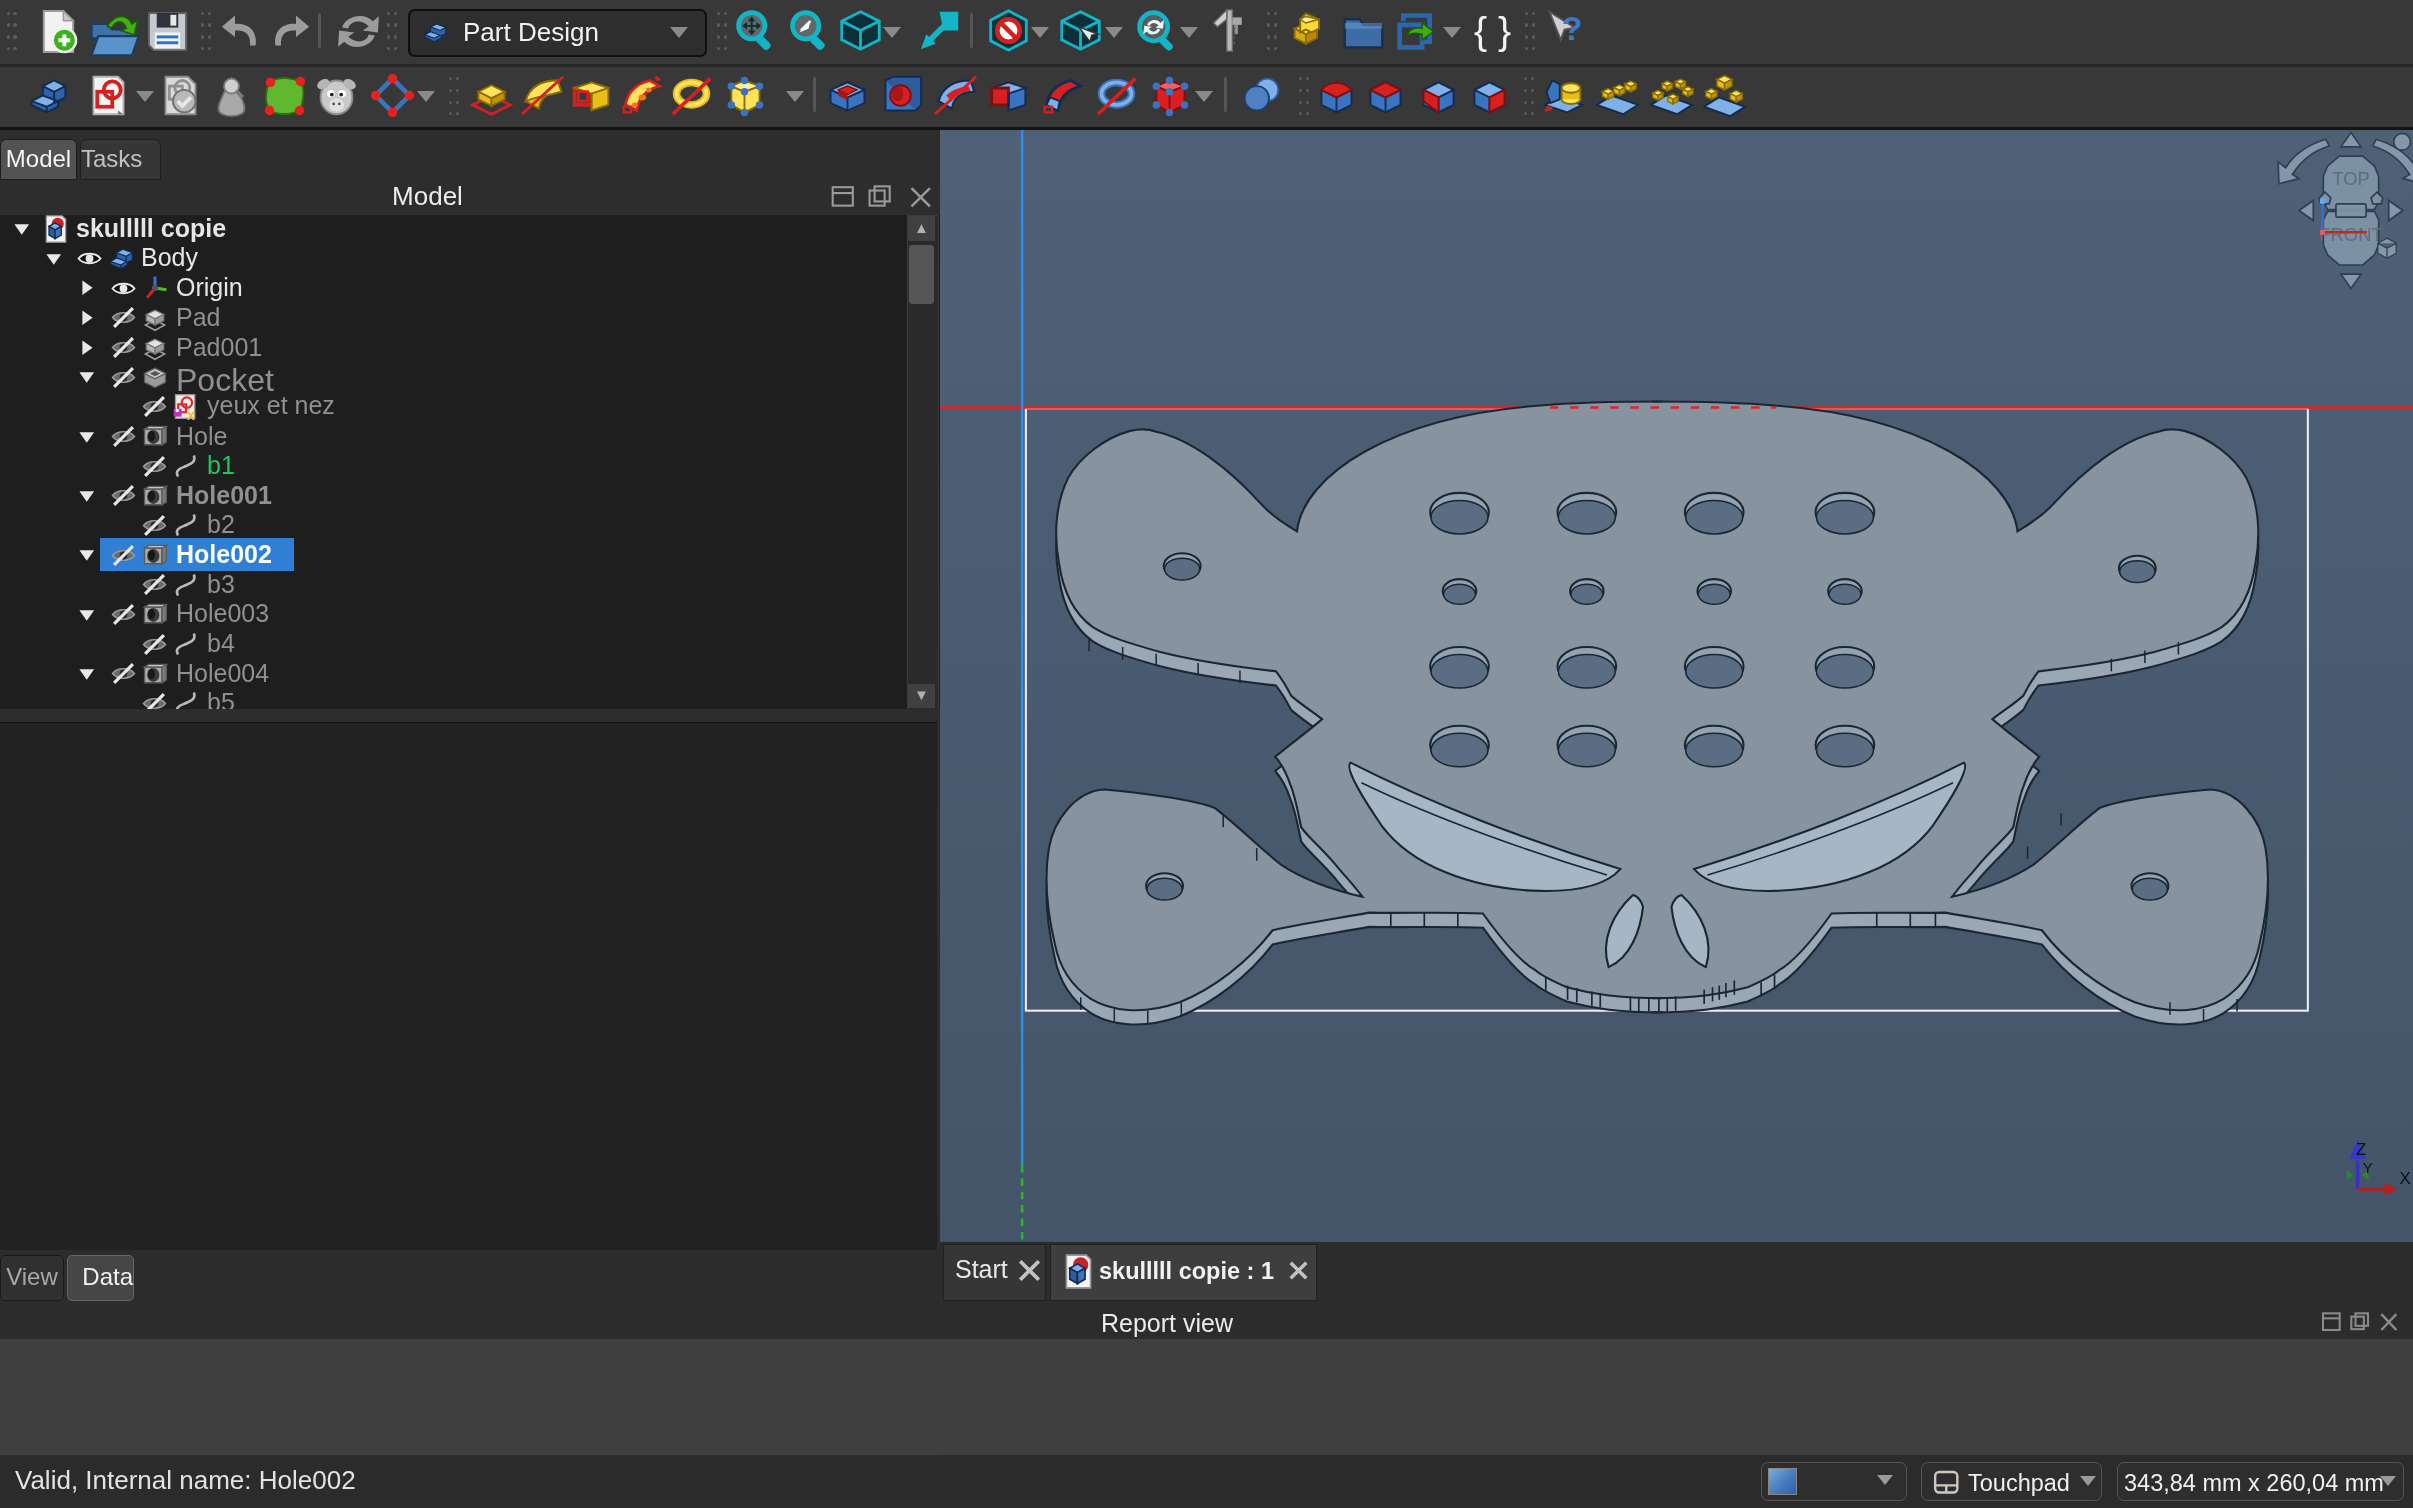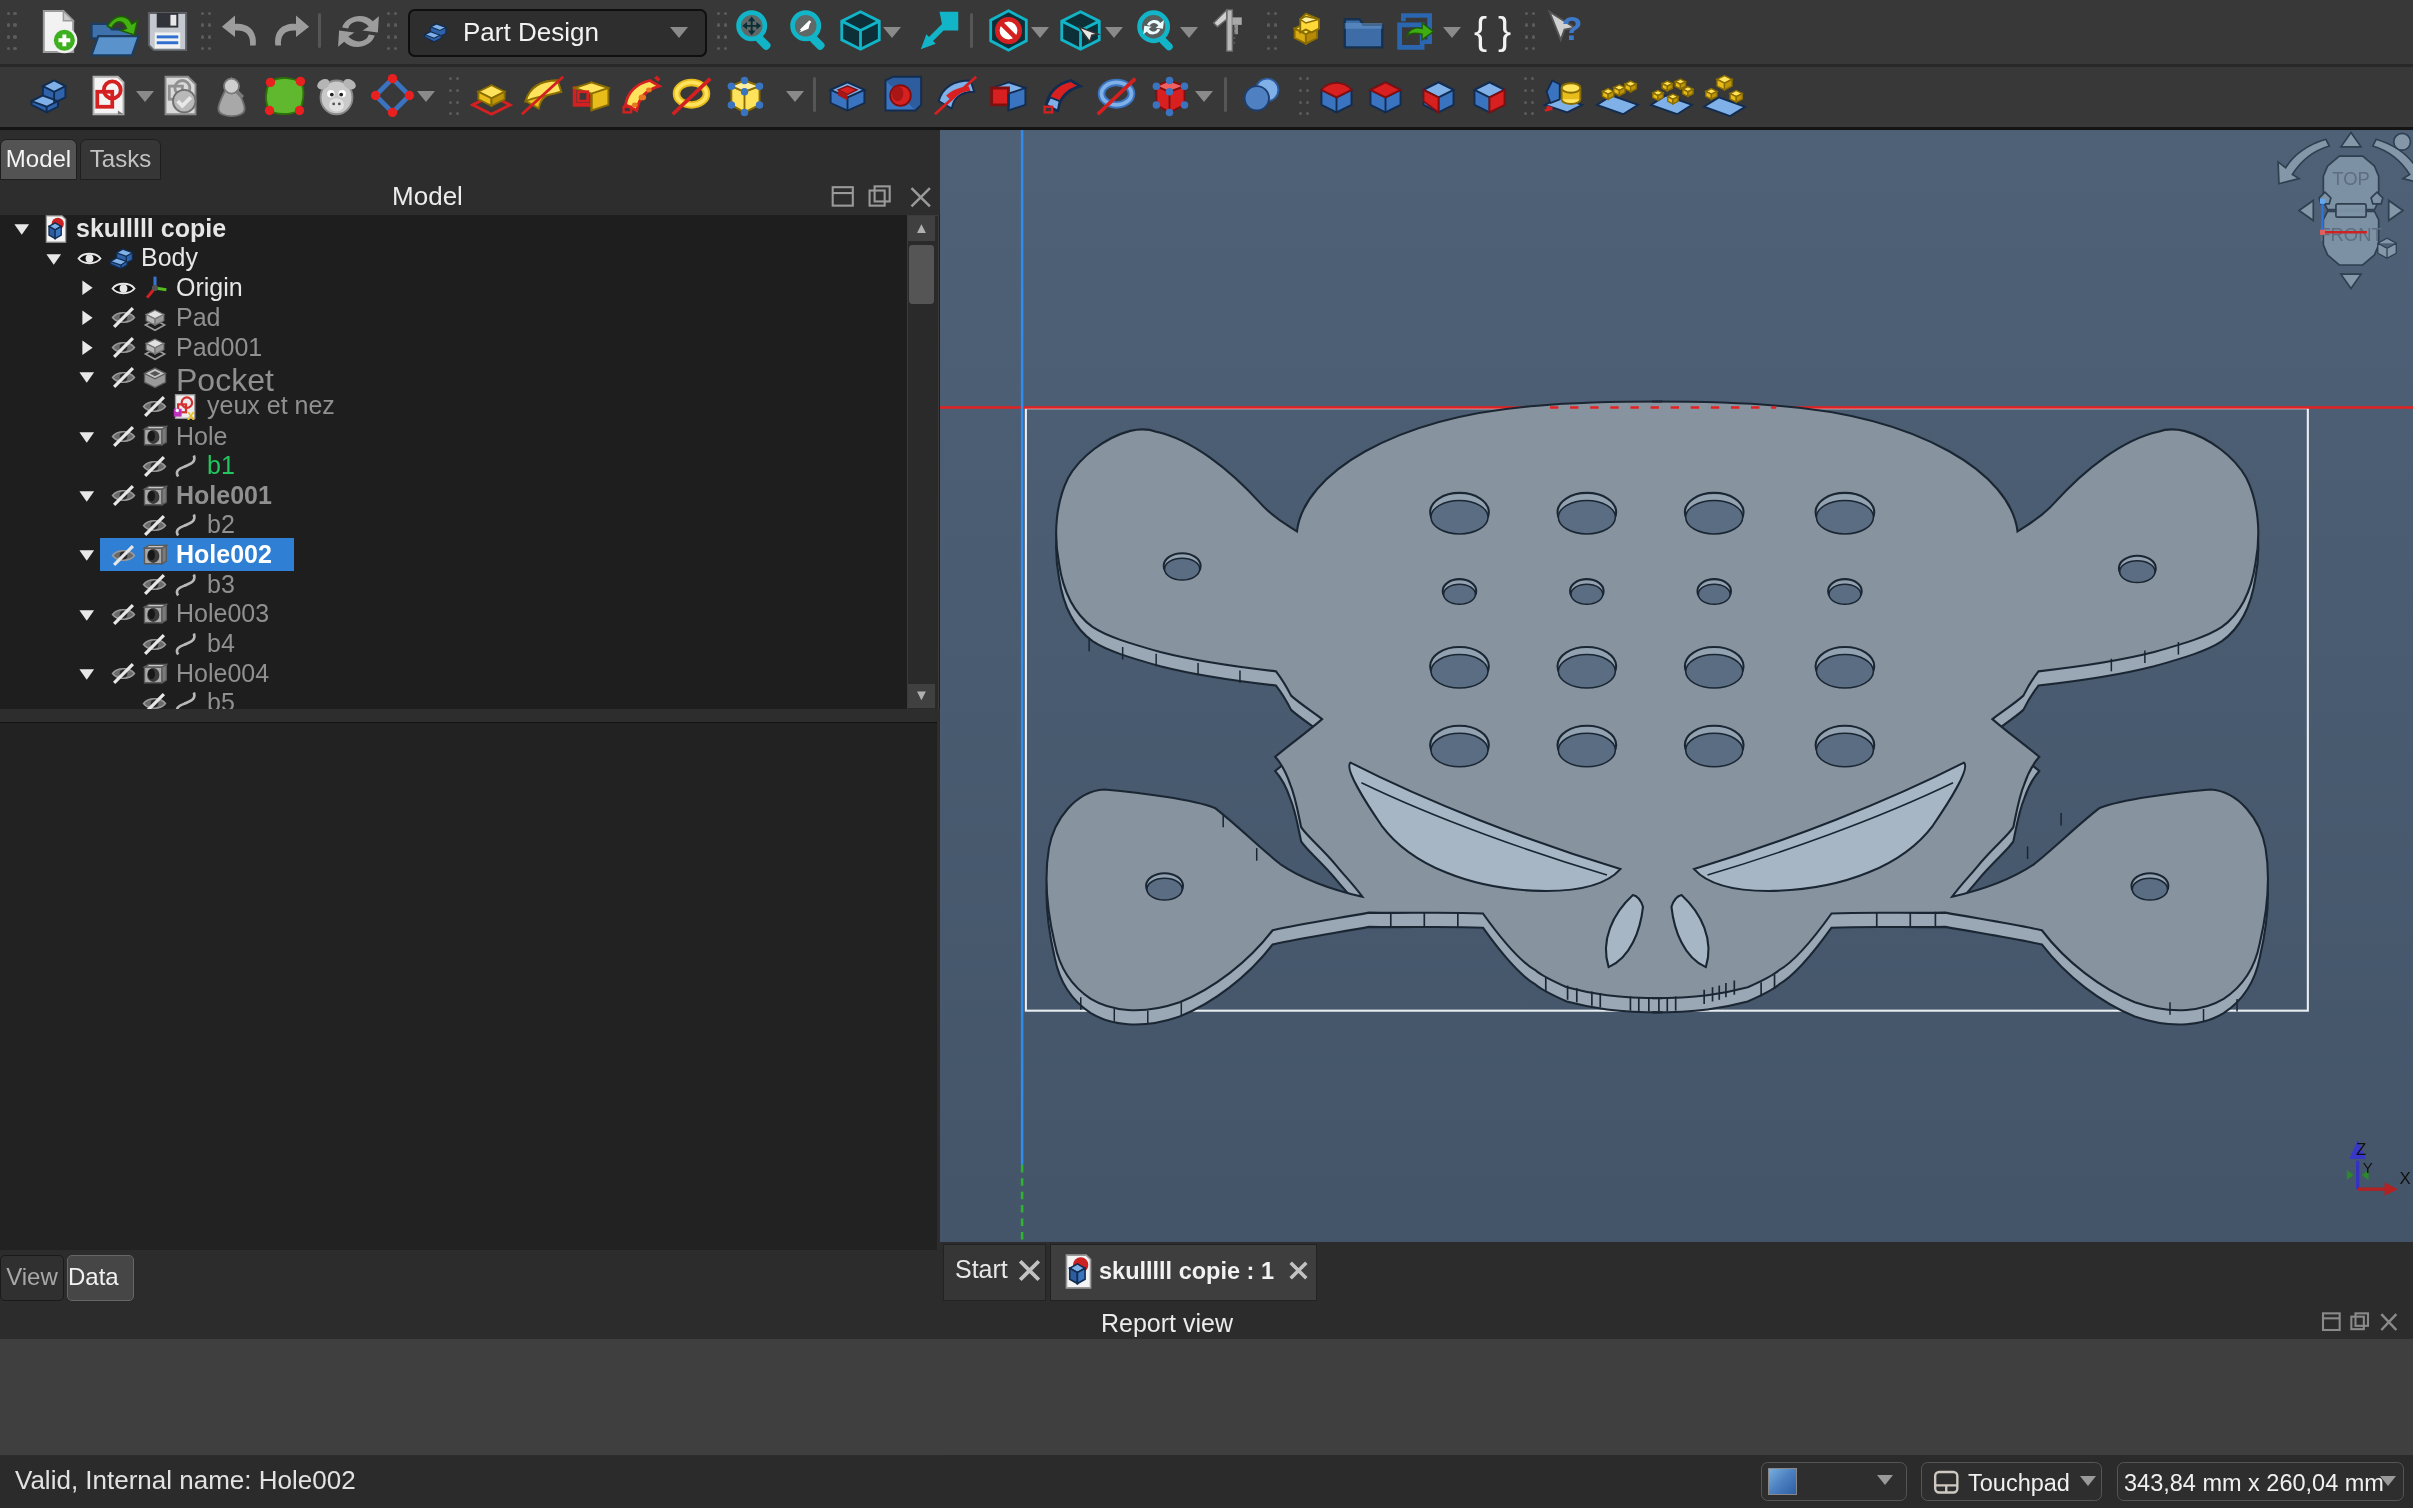--- a/index.html
+++ b/index.html
@@ -439,21 +439,21 @@
       <path d="M32 6.8 l-8.0 4.0 v7.2 l8.0 -4.0 z" fill="#bf950a" stroke="#8a6d00" stroke-width="1.5"></path>
       <path d="M4 19.6 l6.0 -3.0 l6.0 3.0 l-6.0 3.0 z" fill="#ffe35c" stroke="#8a6d00" stroke-width="1.5"></path>
       <path d="M4 19.6 l6.0 3.0 v5.4 l-6.0 -3.0 z" fill="#e8bc1a" stroke="#8a6d00" stroke-width="1.5"></path>
       <path d="M16 19.6 l-6.0 3.0 v5.4 l6.0 -3.0 z" fill="#bf950a" stroke="#8a6d00" stroke-width="1.5"></path>
       <path d="M30 21.9 l6.5 -3.25 l6.5 3.25 l-6.5 3.25 z" fill="#ffe35c" stroke="#8a6d00" stroke-width="1.5"></path>
       <path d="M30 21.9 l6.5 3.25 v5.8500000000000005 l-6.5 -3.25 z" fill="#e8bc1a" stroke="#8a6d00" stroke-width="1.5"></path>
       <path d="M43 21.9 l-6.5 3.25 v5.8500000000000005 l6.5 -3.25 z" fill="#bf950a" stroke="#8a6d00" stroke-width="1.5"></path>
     </svg>
 <div class="abs" style="left:0;top:131px;width:940px;height:1378px;background:#2d2d2d"></div>
 <div class="abs" style="left:0;top:139px;width:75px;height:39px;background:#535353;border-radius:6.7px 6.7px 0 0;border:0.8px solid #1e1e1e;color:#f4f4f4;font-size:24px;text-align:center;line-height:38px">Model</div>
-<div class="abs" style="left:80px;top:139px;width:79px;height:39px;background:#363636;border-radius:6.7px 6.7px 0 0;border:0.8px solid #1e1e1e;color:#c2c2c2;font-size:24px;text-align:center;line-height:38px">Tasks</div>
+<div class="abs" style="left:80px;top:139px;width:79px;height:39px;background:#363636;border-radius:6.7px 6.7px 0 0;border:0.8px solid #1e1e1e;color:#c2c2c2;font-size:24px;line-height:38px">Tasks</div>
 <div class="abs" style="left:352px;top:181px;width:151px;height:32px;color:#ececec;font-size:26px;text-align:center">Model</div>
 <svg class="abs" style="left:831px;top:183px" width="109" height="28.5" viewBox="0 0 130 34">
 <g stroke="#9a9a9a" stroke-width="2.5" fill="none">
 <rect x="2" y="5" width="24" height="22"></rect>
         <path d="M2 12 h24"></path>
 <rect x="46" y="9" width="18" height="18"></rect>
         <rect x="52" y="4" width="18" height="18"></rect>
 <path d="M96 6 L118 28 M118 6 L96 28" stroke-width="3"></path>
       </g>
     </svg>
@@ -681,21 +681,21 @@
       <path d="M4 28 L28 4" stroke="#e8e8e8" stroke-width="4"></path>
     </svg>
     <svg class="abs" style="left:172px;top:689px" width="28" height="28" viewBox="0 0 32 32">
       <path d="M7 28 C2 20 12 18 16 16 C20 14 28 12 25 4" fill="none" stroke="#b8b8b8" stroke-width="3"></path>
     </svg>
     <div class="abs" style="left:207px;top:688px;font-size:25px;font-weight:normal;color:#909090;white-space:nowrap">b5</div>
 <div class="abs" style="left:0;top:709px;width:940px;height:13.4px;background:#2d2d2d"></div>
 <div class="abs" style="left:0;top:722px;width:937px;height:528px;background:#222222;border-top:1.7px solid #111"></div>
 <div class="abs" style="left:0;top:1250px;width:940px;height:91px;background:#2c2c2c"></div>
 <div class="abs" style="left:0;top:1255px;width:62px;height:44px;background:#303030;border:0.8px solid #1a1a1a;border-radius:5px;color:#a8a8a8;font-size:24px;text-align:center;line-height:42px">View</div>
-<div class="abs" style="left:67px;top:1255px;width:65px;height:44px;background:#464646;border:0.8px solid #666;border-radius:5px;color:#f2f2f2;font-size:24px;text-align:left;line-height:42px">Data</div>
+<div class="abs" style="left:67px;top:1255px;width:65px;height:44px;background:#464646;border:0.8px solid #666;border-radius:5px;color:#f2f2f2;font-size:24px;text-align:right;line-height:42px">Data</div>
 <div class="abs" style="left:0;top:1301px;width:2413px;height:39px;background:#2c2c2c"></div>
 <div class="abs" style="left:1101px;top:1309px;font-size:25px;color:#ececec">Report view</div>
 <svg class="abs" style="left:2321px;top:1310px" width="84" height="25" viewBox="0 0 100 30">
 <g stroke="#8a8a8a" stroke-width="2.5" fill="none">
 <rect x="2" y="4" width="20" height="20"></rect>
         <path d="M2 10 h20"></path>
 <rect x="36" y="8" width="15" height="15"></rect>
         <rect x="41" y="4" width="15" height="15"></rect>
 <path d="M72 5 L90 24 M90 5 L72 24" stroke-width="3"></path>
       </g>

